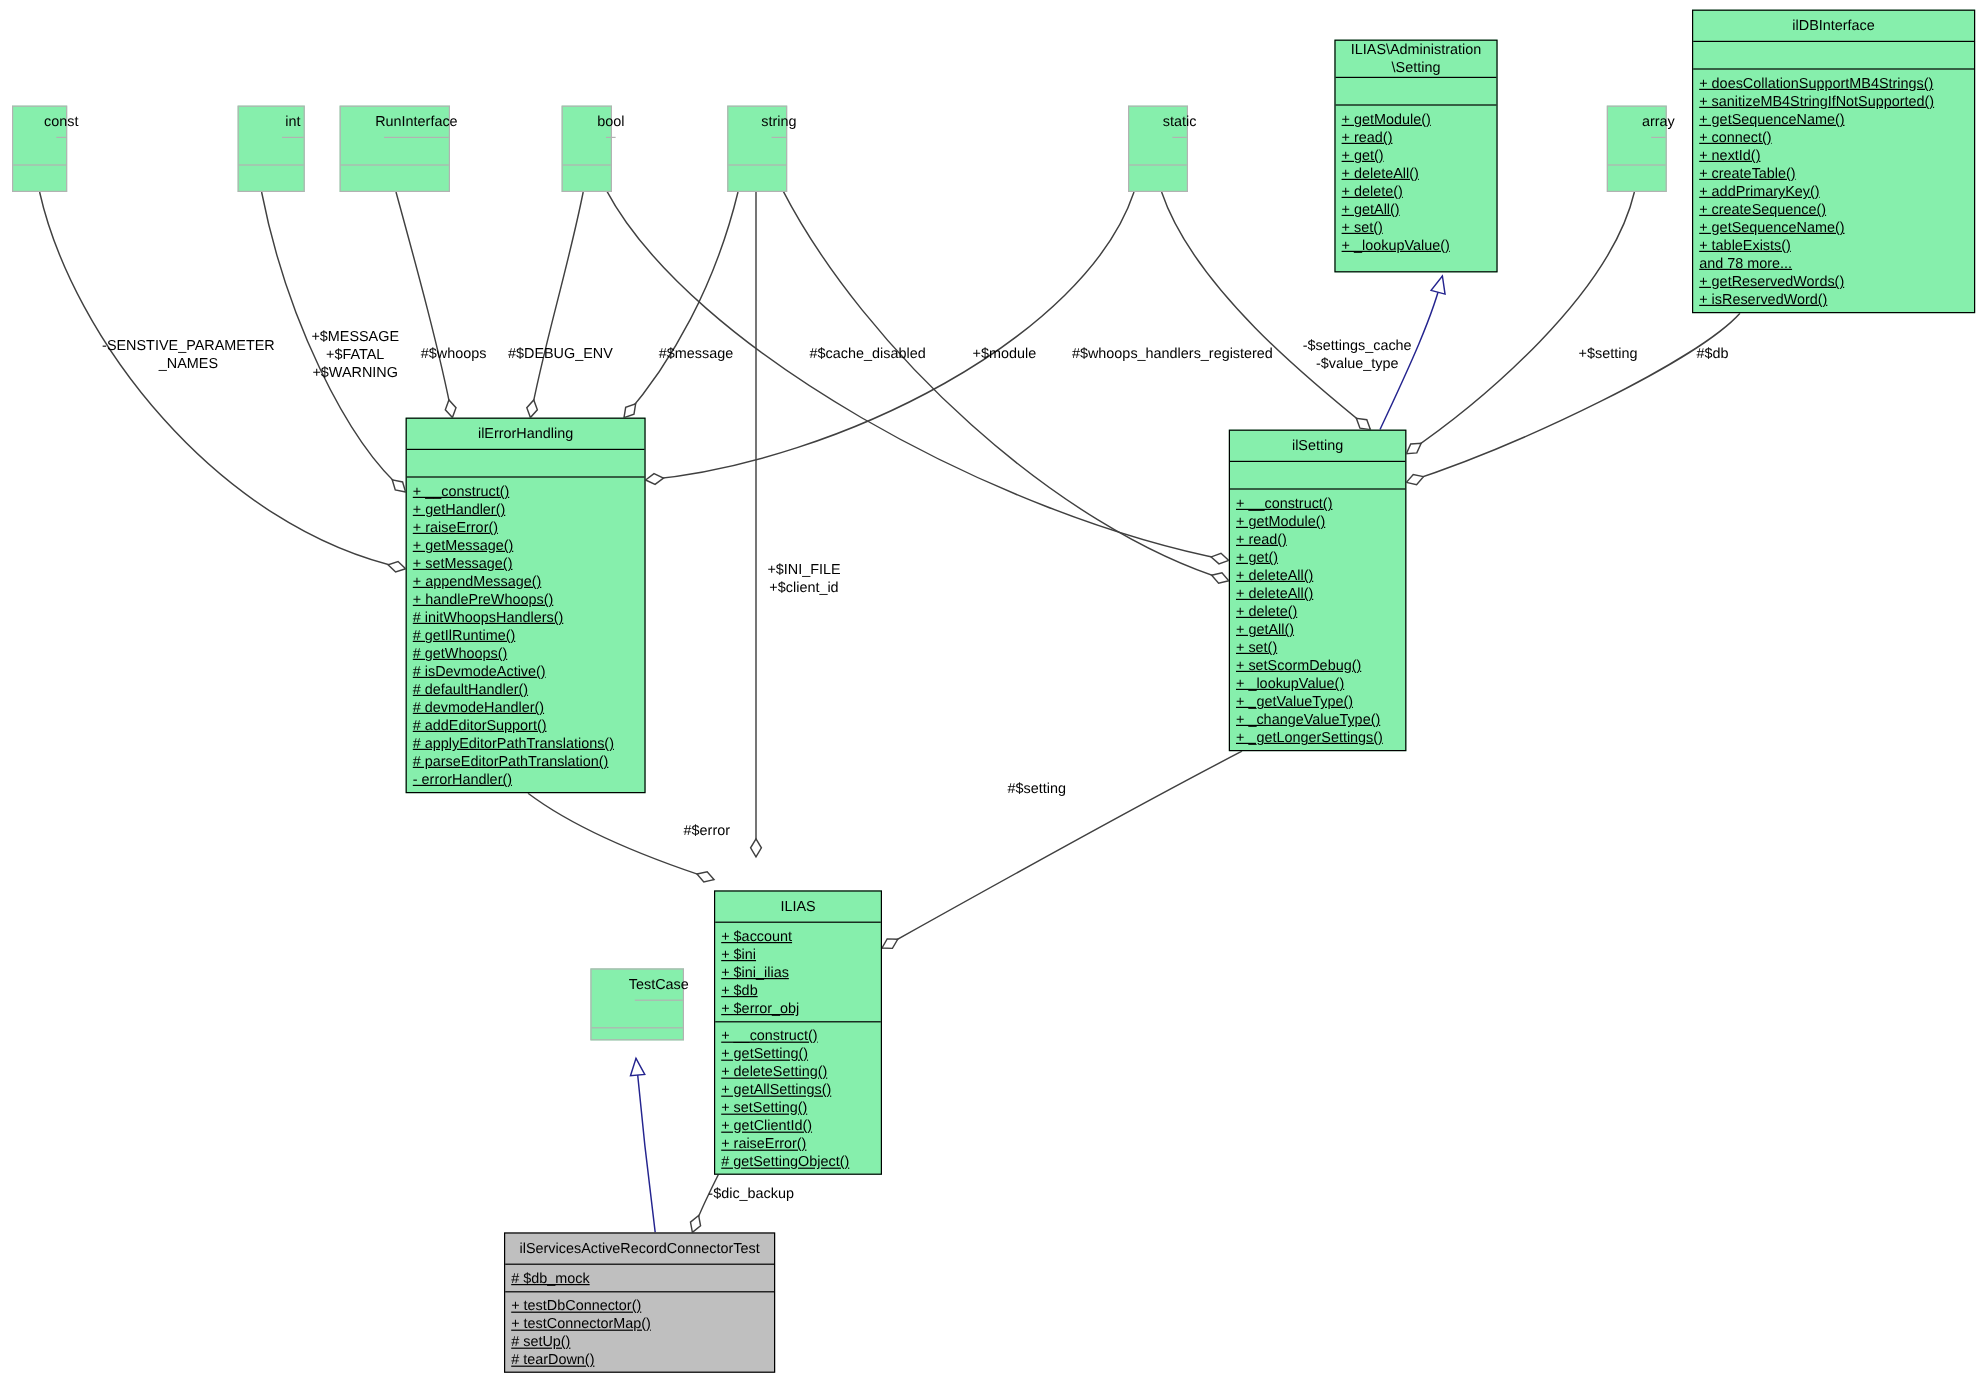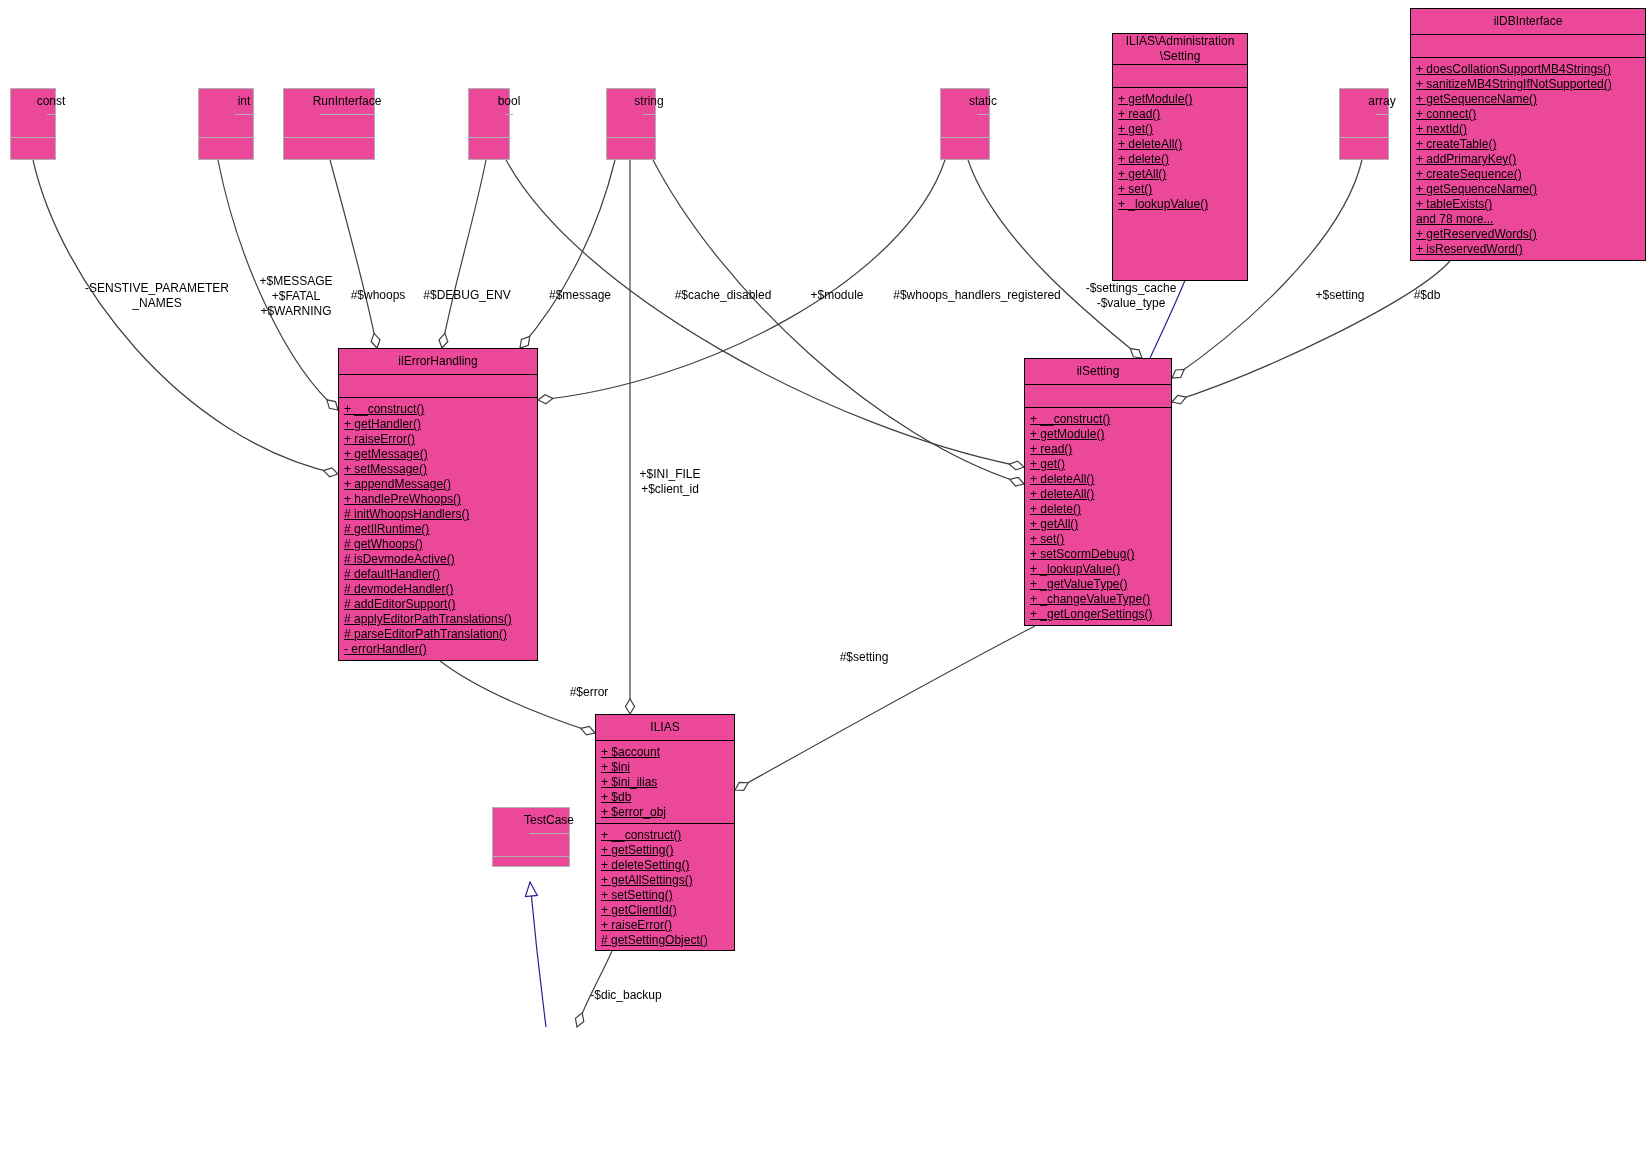--- a/index.html
+++ b/index.html
@@ -2,21 +2,21 @@
 <html><head>
 <meta charset="utf-8">
 <style>
   html,body{margin:0;padding:0;background:#ffffff;}
   #canvas{
     position:relative;width:1652px;height:1153px;background:#ffffff;overflow:hidden;
     font-family:"Liberation Sans","DejaVu Sans",sans-serif;font-size:12px;color:#000;
   }
   #edges{position:absolute;left:0;top:0;width:1652px;height:1153px;}
   .box{
-    position:absolute;background:#ec4899;border:1px solid #000;
+    position:absolute;background:#86efac;border:1px solid #000;
     display:flex;flex-direction:column;box-sizing:border-box;z-index:2;
   }
   .box.gray{border-color:#b2b2b2;}
   .box.filled{background:#bfbfbf;}
   .t{
     display:flex;align-items:center;justify-content:center;text-align:center;
     white-space:pre-line;min-height:25px;line-height:15px;padding:0 4px;
     border-bottom:1px solid #000;flex:0 0 auto;
   }
   .gray .t{border-color:#b2b2b2;margin-left:36px;}
@@ -106,21 +106,21 @@
       <div class="t">array</div>
       <div class="comp empty"></div>
       <div class="comp empty"></div>
     </div>
   <div class="box gray" style="left:492px;top:807px;width:78px;height:60px">
       <div class="t">TestCase</div>
       <div class="comp empty"></div>
       <div class="comp empty"></div>
     </div>
 
-  <div class="box" style="left:1112px;top:33px;width:136px;height:248px">
+  <div class="box" style="left:1112px;top:33px;width:136px;height:194px">
       <div class="t">ILIAS\Administration
 \Setting</div>
       <div class="comp empty"></div>
       <div class="comp">
         <div class="m">+ getModule()</div>
         <div class="m">+ read()</div>
         <div class="m">+ get()</div>
         <div class="m">+ deleteAll()</div>
         <div class="m">+ delete()</div>
         <div class="m">+ getAll()</div>
@@ -183,38 +183,50 @@
         <div class="m">+ delete()</div>
         <div class="m">+ getAll()</div>
         <div class="m">+ set()</div>
         <div class="m">+ setScormDebug()</div>
         <div class="m">+ _lookupValue()</div>
         <div class="m">+ _getValueType()</div>
         <div class="m">+ _changeValueType()</div>
         <div class="m">+ _getLongerSettings()</div>
       </div>
     </div>
-  <div class="box" style="left:595px;top:714px;width:140px;height:237px">
+  <div class="box" style="left:595px;top:742px;width:140px;height:237px">
       <div class="t">ILIAS</div>
       <div class="comp">
         <div class="m">+ $account</div>
         <div class="m">+ $ini</div>
         <div class="m">+ $ini_ilias</div>
         <div class="m">+ $db</div>
         <div class="m">+ $error_obj</div>
       </div>
       <div class="comp">
         <div class="m">+ __construct()</div>
         <div class="m">+ getSetting()</div>
         <div class="m">+ deleteSetting()</div>
         <div class="m">+ getAllSettings()</div>
         <div class="m">+ setSetting()</div>
         <div class="m">+ getClientId()</div>
         <div class="m">+ raiseError()</div>
         <div class="m"># getSettingObject()</div>
+      </div>
+    </div>
+  <div class="box filled" style="left:420px;top:1027px;width:226px;height:117px">
+      <div class="t">ilServicesActiveRecordConnectorTest</div>
+      <div class="comp">
+        <div class="m"># $db_mock</div>
+      </div>
+      <div class="comp">
+        <div class="m">+ testDbConnector()</div>
+        <div class="m">+ testConnectorMap()</div>
+        <div class="m"># setUp()</div>
+        <div class="m"># tearDown()</div>
       </div>
     </div>
 
   <div class="edge-label" style="left:157px;top:296px">-SENSTIVE_PARAMETER
 _NAMES</div>
   <div class="edge-label" style="left:296px;top:296px">+$MESSAGE
 +$FATAL
 +$WARNING</div>
   <div class="edge-label" style="left:378px;top:295px">#$whoops</div>
   <div class="edge-label" style="left:467px;top:295px">#$DEBUG_ENV</div>

